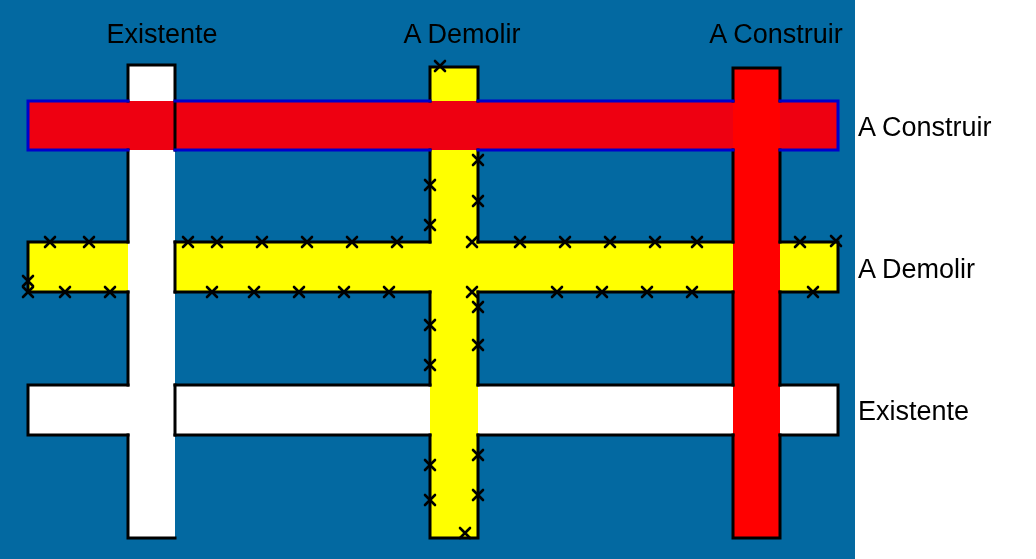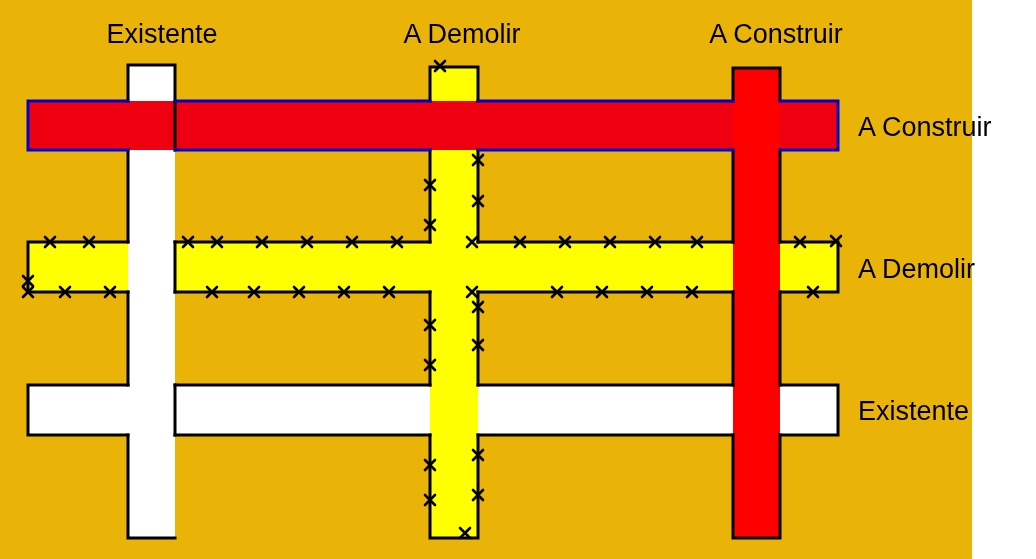--- a/index.html
+++ b/index.html
@@ -8,23 +8,23 @@
     background: #ffffff;
   }
   body {
     width: 1036px;
     height: 559px;
     font-family: "Liberation Sans", sans-serif;
     overflow: hidden;
   }
   #stage {
     position: relative;
-    width: 972px;
+    width: 855px;
     height: 559px;
-    background: #eab308;
+    background: #0369a1;
   }
   svg.diagram {
     position: absolute;
     left: 0;
     top: 0;
     width: 1036px;
     height: 559px;
     display: block;
   }
   text.lbl {

